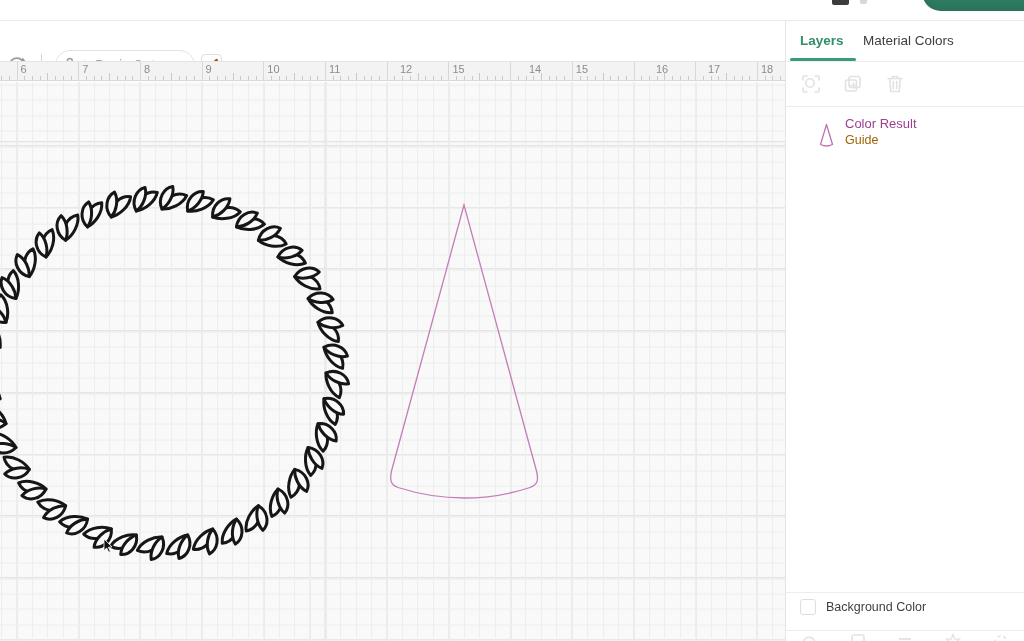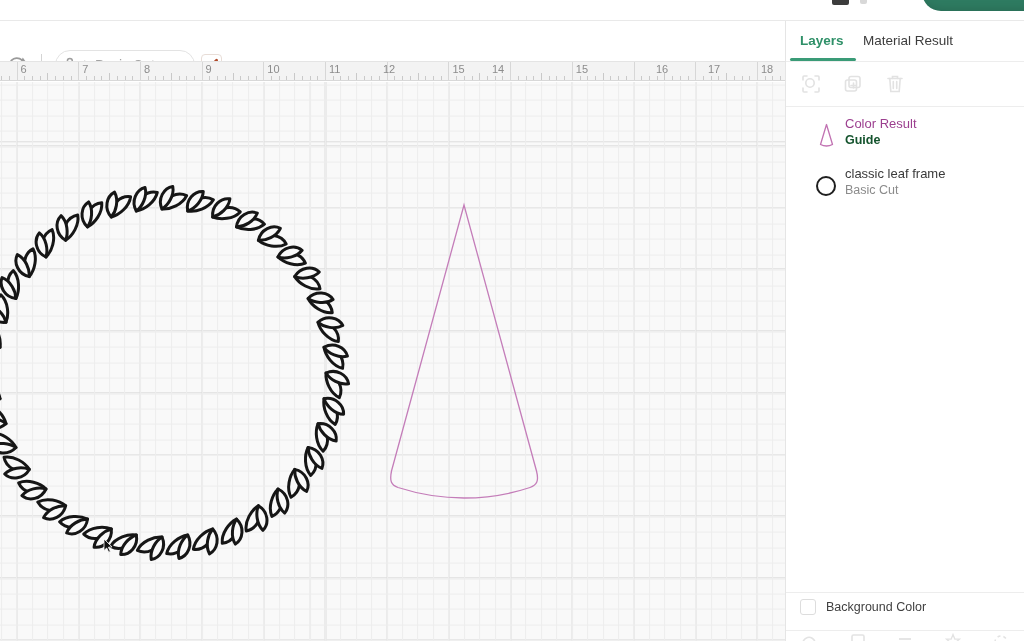--- a/index.html
+++ b/index.html
@@ -54,21 +54,21 @@
   .tab-underline { position:absolute; left:4px; top:37px; width:66px; height:3px; background:#3a9b77; border-radius:2px; }
   .panel-div { position:absolute; left:0; width:238px; height:1px; background:#ededed; }
   .icon-row { position:absolute; left:14px; top:52px; display:flex; gap:20px; }
   .icon-row .pbtn { width:22px; height:22px; display:flex; align-items:center; justify-content:center; }
 
   .layer-row { position:absolute; left:0; width:238px; height:50px; cursor:pointer; }
   .layer-thumb { position:absolute; left:28px; top:6px; width:24px; height:34px; display:flex; align-items:center; justify-content:center; }
   .layer-name { position:absolute; left:59px; top:3px; font-size:13px; }
   .layer-sub  { position:absolute; left:59px; top:20px; font-size:12.5px; }
   .row-guide .layer-name { color:#9c3f8f; }
-  .row-guide .layer-sub  { color:#14532d;font-weight:bold; }
+  .row-guide .layer-sub  { color:#a16207; }
   .row-cut .layer-name { color:#3a3a3a; }
   .row-cut .layer-sub  { color:#8b8b8b; }
 
   .bg-color-row { position:absolute; left:14px; top:578px; display:flex; align-items:center; gap:10px; }
   .checkbox { width:16px; height:16px; border:1px solid #ddd; border-radius:3px; background:#fff; }
   .bg-color-label { font-size:12.5px; color:#3f3f3f; }
 
   .bottom-icons { position:absolute; left:14px; top:612px; width:210px; display:flex; justify-content:space-between; }
   .bottom-icons svg { display:block; }
 </style>
@@ -163,39 +163,39 @@
     <div class="inch-line" style="left:325.0px"></div>
     <div class="num" style="left:329.0px">11</div>
     <div class="tick" style="left:332.7px;height:4px"></div>
     <div class="tick" style="left:340.4px;height:4px"></div>
     <div class="tick" style="left:348.1px;height:4px"></div>
     <div class="tick" style="left:355.9px;height:7px"></div>
     <div class="tick" style="left:363.6px;height:4px"></div>
     <div class="tick" style="left:371.3px;height:4px"></div>
     <div class="tick" style="left:379.0px;height:4px"></div>
     <div class="inch-line" style="left:386.7px"></div>
-    <div class="num" style="left:383px">12</div>
+    <div class="num" style="left:400px">12</div>
     <div class="tick" style="left:394.4px;height:4px"></div>
     <div class="tick" style="left:402.1px;height:4px"></div>
     <div class="tick" style="left:409.8px;height:4px"></div>
     <div class="tick" style="left:417.6px;height:7px"></div>
     <div class="tick" style="left:425.3px;height:4px"></div>
     <div class="tick" style="left:433.0px;height:4px"></div>
     <div class="tick" style="left:440.7px;height:4px"></div>
     <div class="inch-line" style="left:448.4px"></div>
     <div class="num" style="left:452.4px">15</div>
     <div class="tick" style="left:456.1px;height:4px"></div>
     <div class="tick" style="left:463.8px;height:4px"></div>
     <div class="tick" style="left:471.5px;height:4px"></div>
     <div class="tick" style="left:479.3px;height:7px"></div>
     <div class="tick" style="left:487.0px;height:4px"></div>
     <div class="tick" style="left:494.7px;height:4px"></div>
     <div class="tick" style="left:502.4px;height:4px"></div>
     <div class="inch-line" style="left:510.1px"></div>
-    <div class="num" style="left:492px">14</div>
+    <div class="num" style="left:529px">14</div>
     <div class="tick" style="left:517.8px;height:4px"></div>
     <div class="tick" style="left:525.5px;height:4px"></div>
     <div class="tick" style="left:533.2px;height:4px"></div>
     <div class="tick" style="left:541.0px;height:7px"></div>
     <div class="tick" style="left:548.7px;height:4px"></div>
     <div class="tick" style="left:556.4px;height:4px"></div>
     <div class="tick" style="left:564.1px;height:4px"></div>
     <div class="inch-line" style="left:571.8px"></div>
     <div class="num" style="left:575.8px">15</div>
     <div class="tick" style="left:579.5px;height:4px"></div>
@@ -397,21 +397,21 @@
       <path d="M464,123 L391.5,389 C389.5,399 391,403 398,405.5 C420,412.5 442,416 464,416 C488,416 512,411.5 530,405.5 C537,403 539,399 536.5,389 Z" fill="none" stroke="#c47db9" stroke-width="1.3"></path>
       <path d="M104,457 l0,11.5 l2.7,-2.5 l2,4.2 l1.7,-0.8 l-2,-4.1 l3.6,-0.4 Z" fill="#111" stroke="#fff" stroke-width="0.8"></path>
     </svg>
   </div>
 
 <div class="panel-vline"></div>
 <div class="panel">
 
   <div class="tabs">
     <div class="tab layers">Layers</div>
-    <div class="tab materials">Material Result</div>
+    <div class="tab materials">Material Colors</div>
     <div class="tab-underline"></div>
   </div>
   <div class="panel-div" style="top:40px;"></div>
 
   <div class="icon-row">
     <div class="pbtn">
       <svg width="20" height="20" viewBox="0 0 20 20">
         <g fill="none" stroke="#e2e2e2" stroke-width="1.6" stroke-linecap="round">
           <path d="M2,6 V3 a1,1 0 0 1 1,-1 H6"></path>
             <path d="M14,2 H17 a1,1 0 0 1 1,1 V6"></path>
@@ -446,29 +446,20 @@
   <div class="layer-row row-guide" style="top:92px;">
     <div class="layer-thumb">
       <svg width="17" height="26" viewBox="0 0 17 26">
         <path d="M8.5,1.5 L14.5,21.5 Q8.5,24.5 2.5,21.5 Z" fill="none" stroke="#c172b2" stroke-width="1.3" stroke-linejoin="round"></path>
       </svg>
     </div>
     <div class="layer-name">Color Result</div>
     <div class="layer-sub">Guide</div>
   </div>
 
-  <div class="layer-row row-cut" style="top:142px;">
-    <div class="layer-thumb">
-      <svg width="22" height="22" viewBox="0 0 22 22">
-        <circle cx="11" cy="11" r="9" fill="none" stroke="#1f1f1f" stroke-width="2"></circle>
-      </svg>
-    </div>
-    <div class="layer-name">classic leaf frame</div>
-    <div class="layer-sub">Basic Cut</div>
-  </div>
 
   <div class="panel-div" style="top:571px;"></div>
   <div class="bg-color-row">
     <div class="checkbox"></div>
     <div class="bg-color-label">Background Color</div>
   </div>
   <div class="panel-div" style="top:609px;"></div>
 
   <div class="bottom-icons">
     <svg width="18" height="16" viewBox="0 0 18 16">

